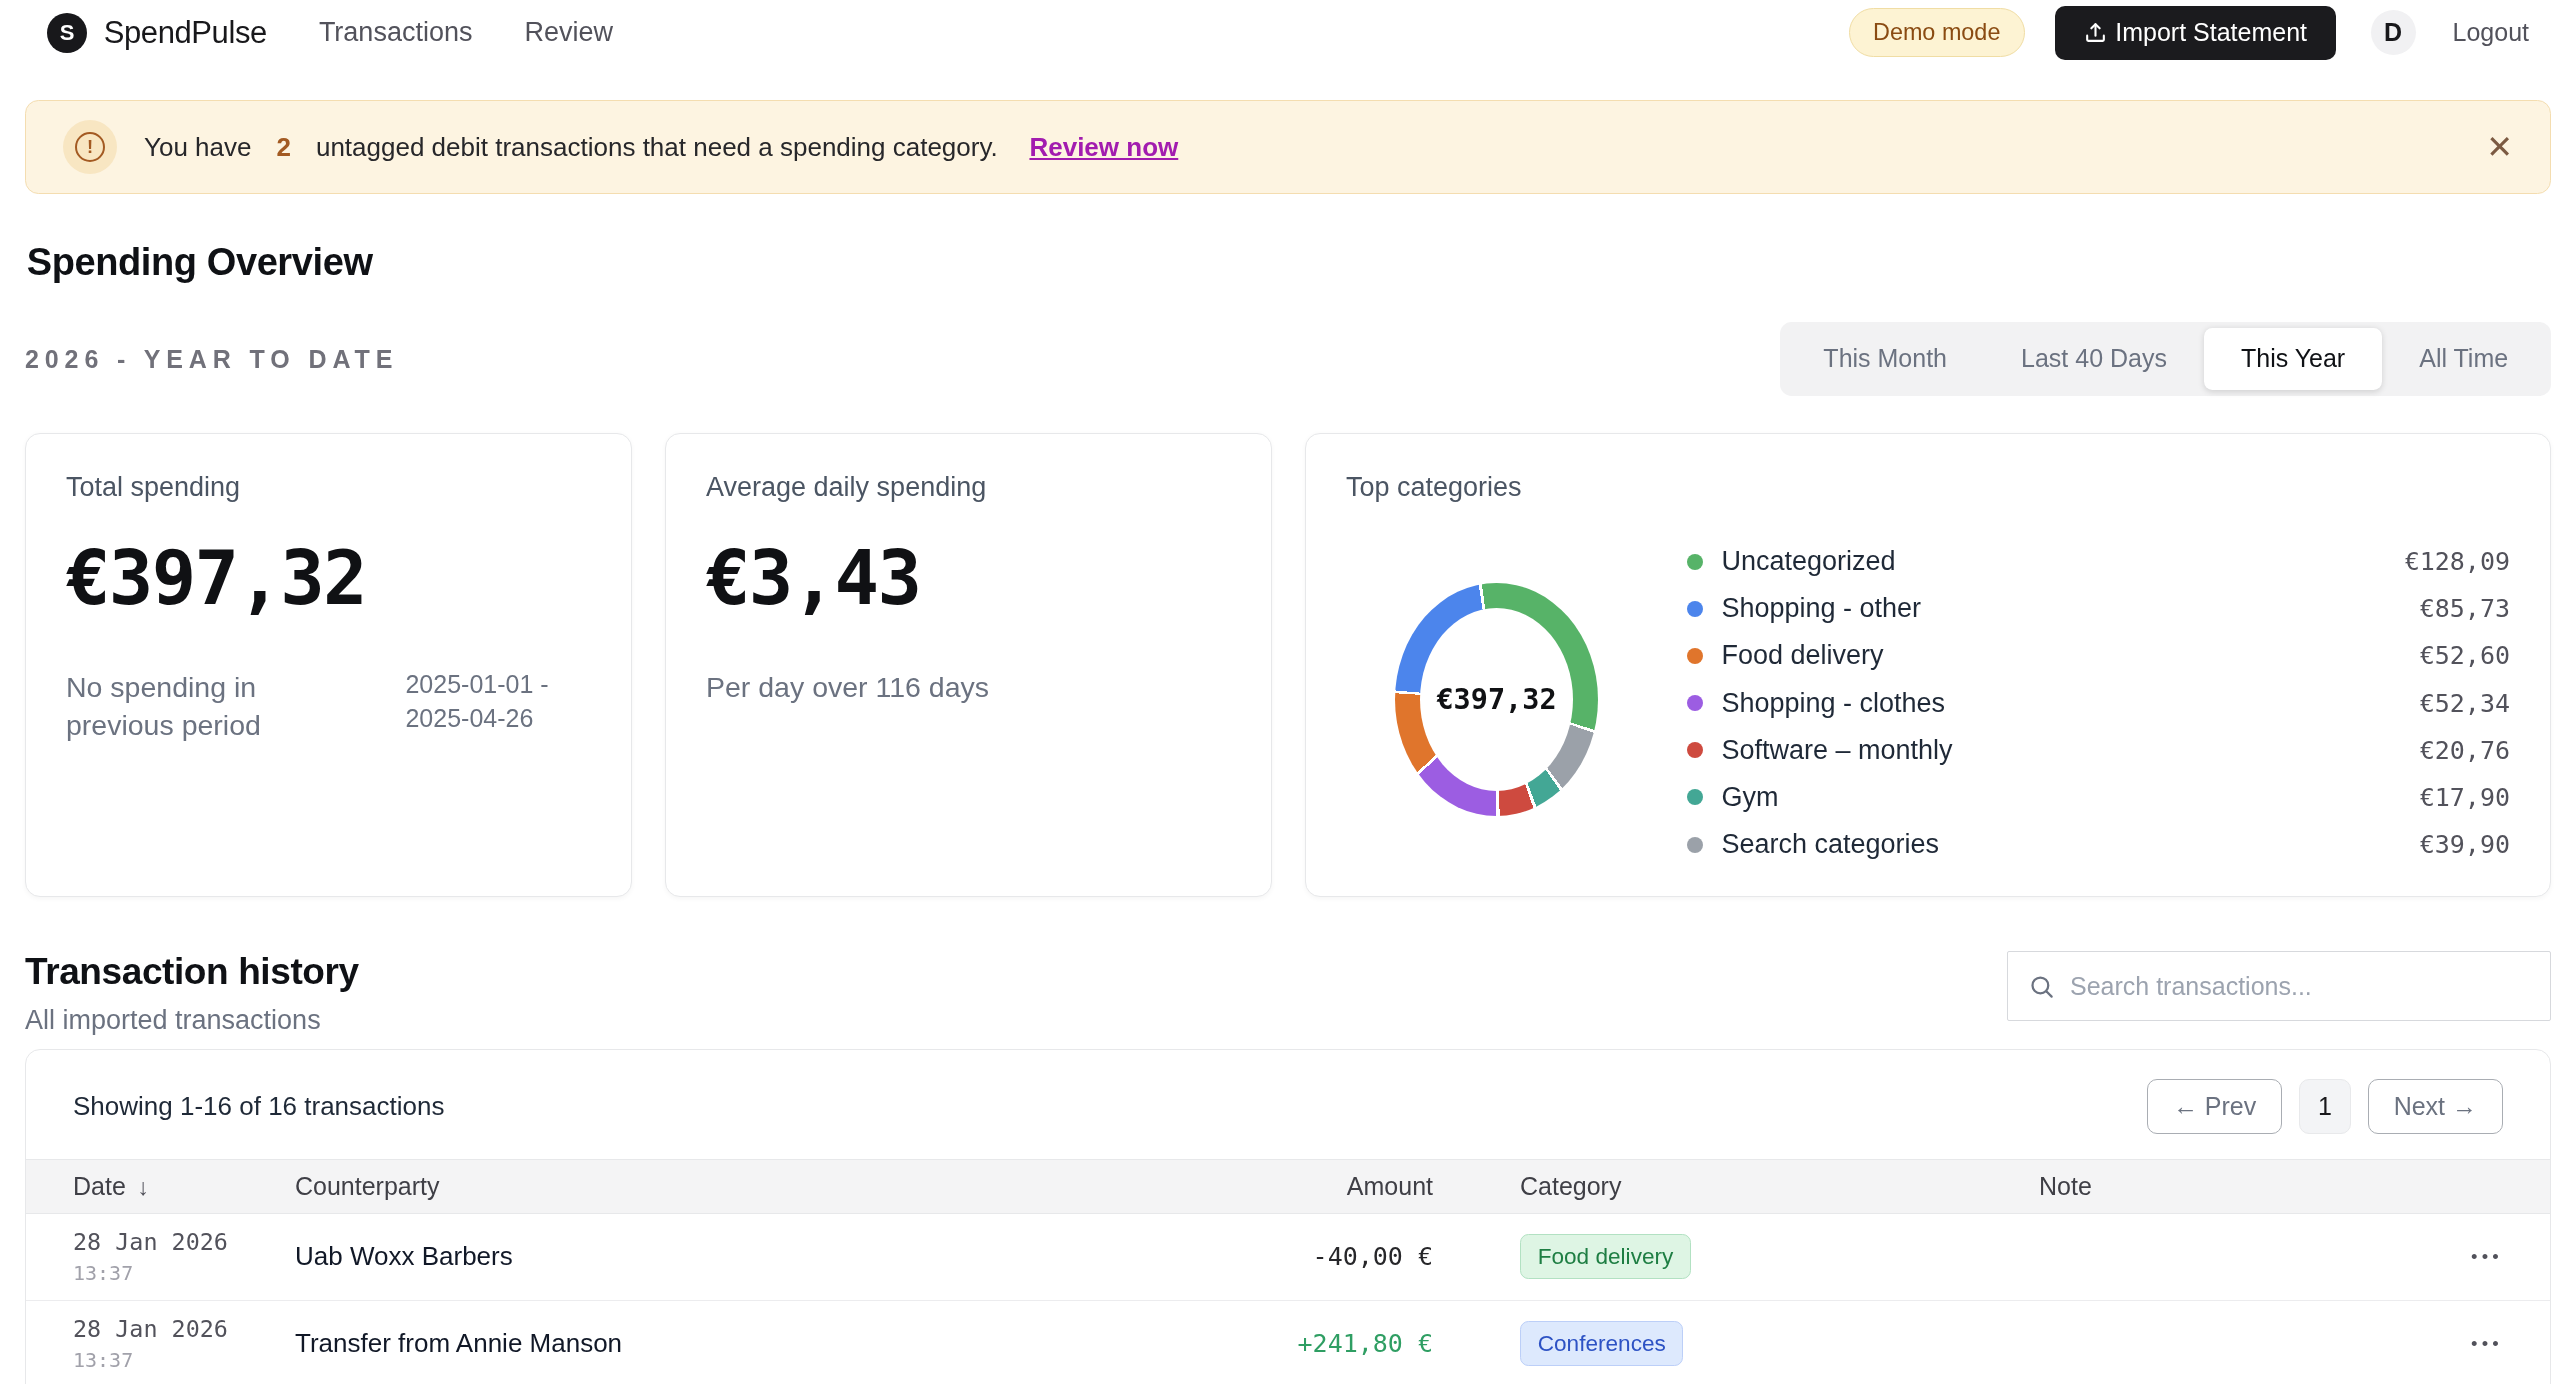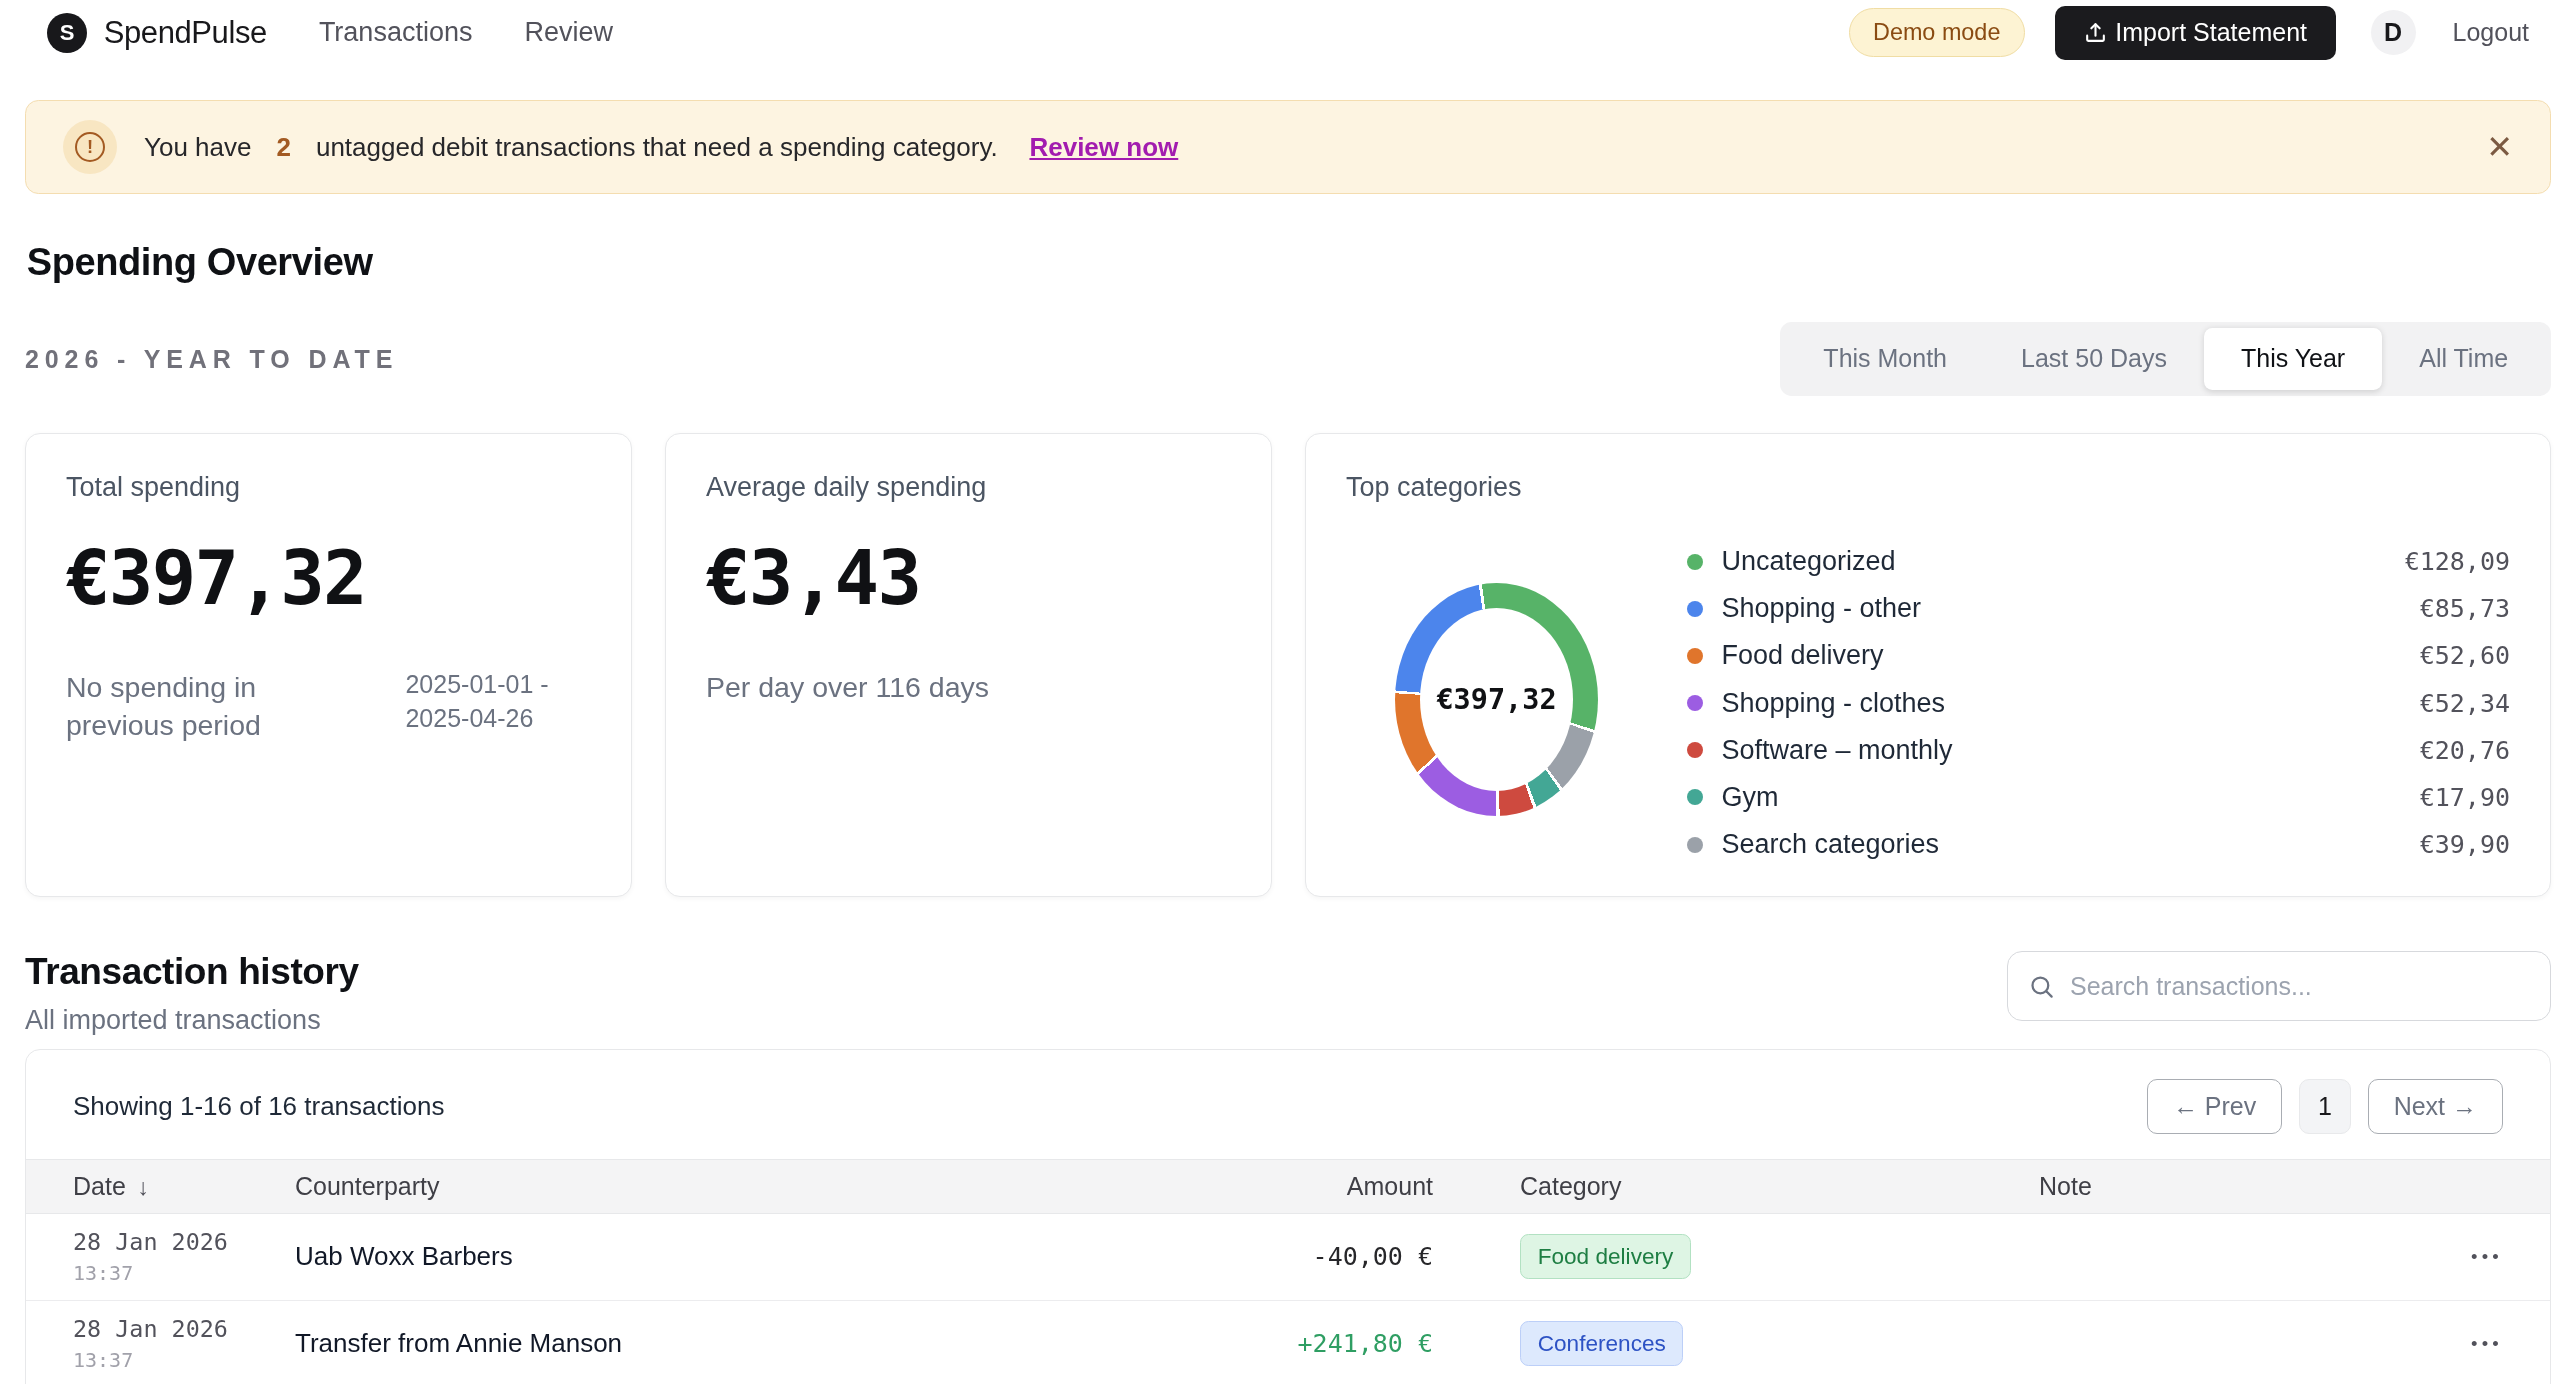--- a/index.html
+++ b/index.html
@@ -66,21 +66,21 @@
   .legend { flex:1; margin-left:40px; padding-top:22px; display:flex; flex-direction:column; gap:14.2px; }
   .legend-row { display:flex; align-items:center; height:33px; }
   .legend-dot { width:16px; height:16px; border-radius:50%; flex:0 0 auto; }
   .legend-label { font-size:27px; color:#1f2937; margin-left:18.4px; }
   .legend-amount { margin-left:auto; font-size:25px; color:#52525b; }
 
   
   .history-head { margin:54px 25px 0; display:flex; justify-content:space-between; align-items:flex-start; }
   .history-title { font-size:37px; font-weight:700; color:#0f1115; letter-spacing:-0.4px; }
   .history-sub { font-size:27px; color:#6b7280; margin-top:11.7px; }
-  .search-box { width:544px; height:70px; border:1.7px solid #d7d9dd; border-radius:15px; display:flex;
+  .search-box { width:544px; height:70px; border:1.7px solid #d7d9dd; border-radius:2px; display:flex;
                 align-items:center; padding:8px 20px; background:#fff; }
   .search-box input { border:none; outline:none; flex:1; font-size:25px; margin-left:15px;
                       font-family:inherit; color:#18181b; background:transparent; }
   .search-box input::placeholder { color:#9ca3af; }
 
   
   .table-card { margin:13.4px 25px 0; border:1.7px solid #e7e8ea; border-radius:15px 15px 0 0; background:#fff; overflow:hidden; }
   .table-toolbar { display:flex; align-items:center; justify-content:space-between; padding:28.5px 47px 25px; }
   .showing { font-size:26px; color:#1f2937; }
   .pager { display:flex; align-items:center; gap:16.7px; }
@@ -145,21 +145,21 @@
   </div>
   <div class="banner-close">✕</div>
 </div>
 
 <h1 class="page-title">Spending Overview</h1>
 
 <div class="period-row">
   <div class="period-label">2026 - YEAR TO DATE</div>
   <div class="tabs" id="tabs">
       <div class="tab">This Month</div>
-      <div class="tab">Last 50 Days</div>
+      <div class="tab">Last 40 Days</div>
       <div class="tab active">This Year</div>
       <div class="tab">All Time</div>
     </div>
 </div>
 
 <div class="cards">
 
   <div class="card card-sm">
     <div class="card-label">Total spending</div>
     <div class="big-value mono">€397,32</div>

